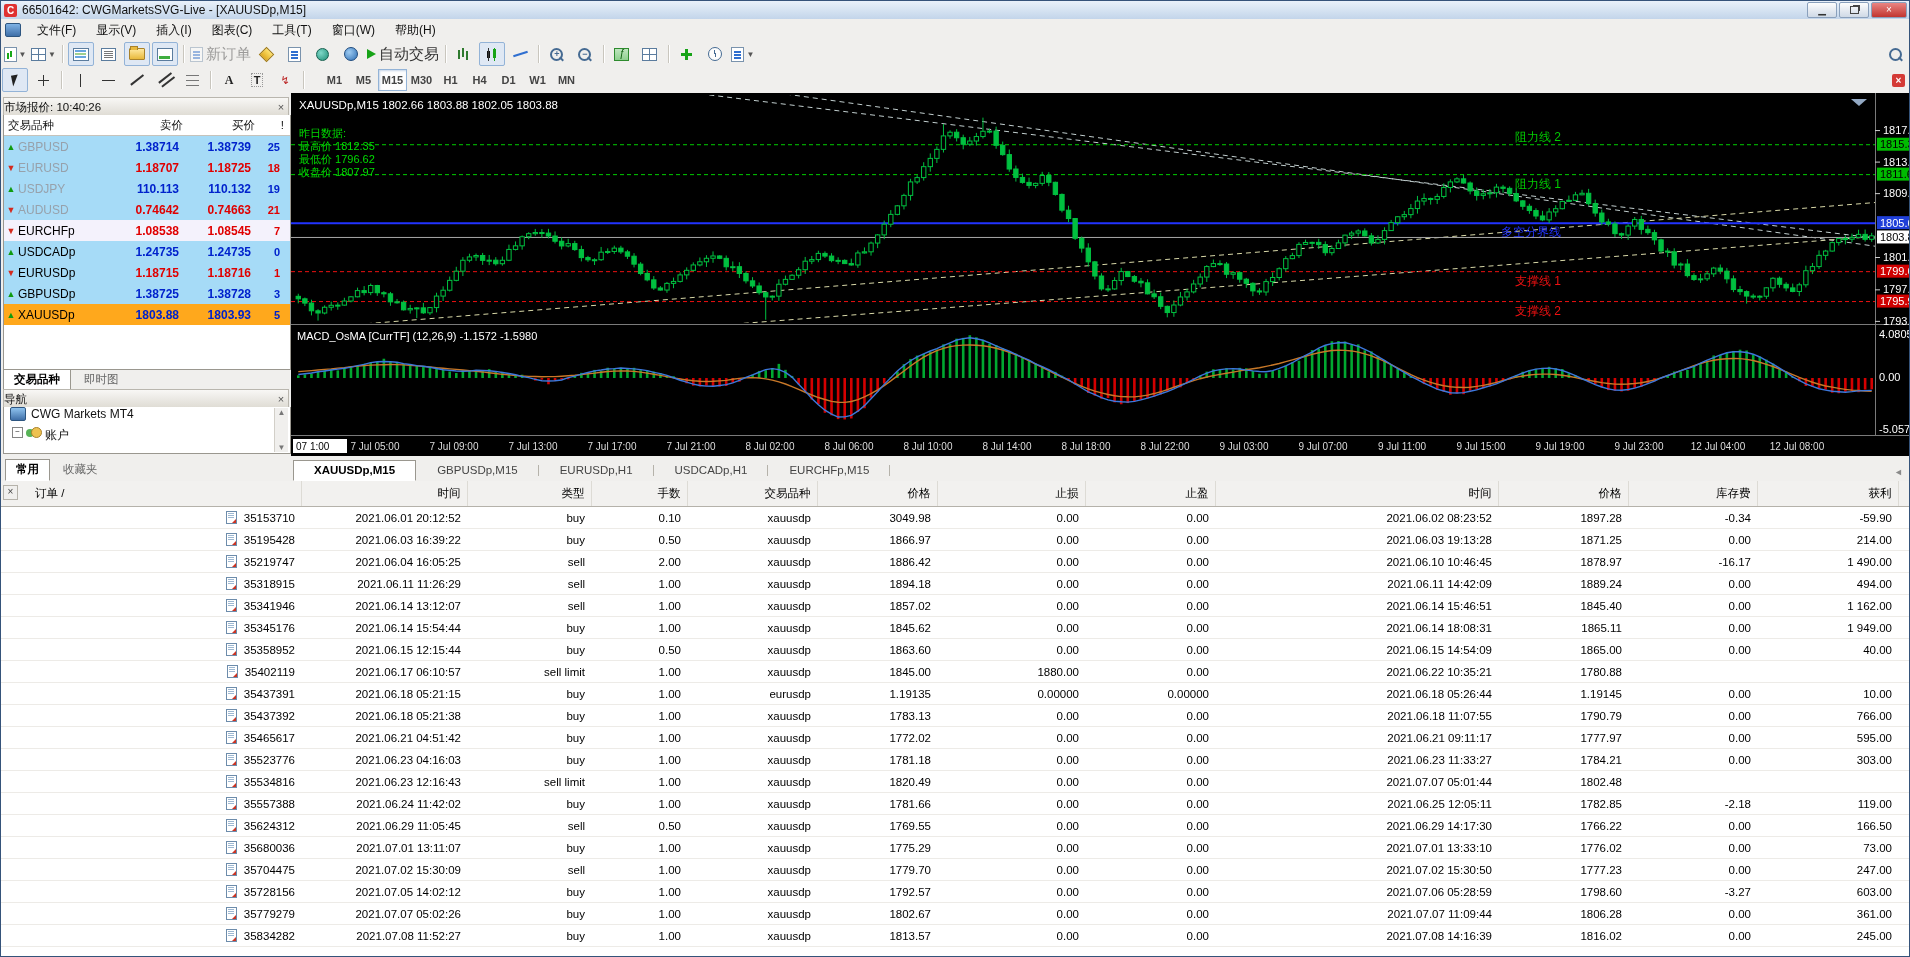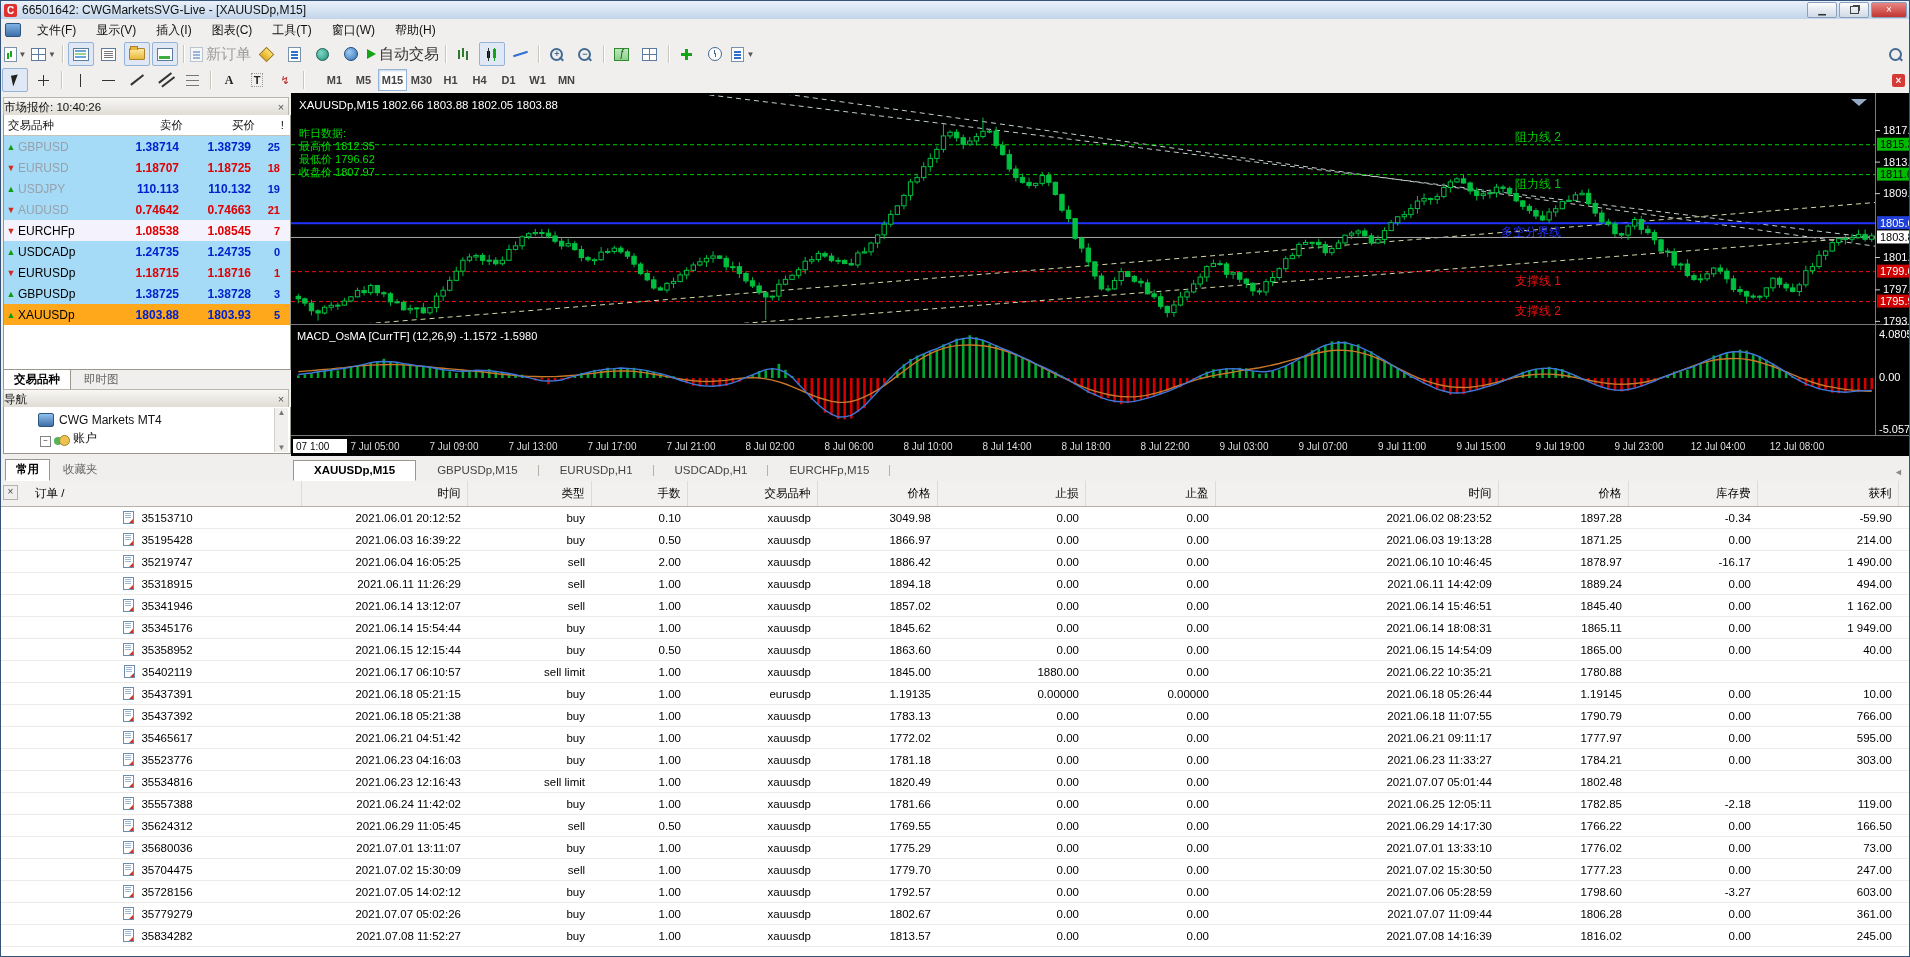--- a/index.html
+++ b/index.html
@@ -120,21 +120,21 @@
   .mw-bid{width:62px;text-align:right;}
   .mw-ask{width:72px;text-align:right;}
   .mw-spr{width:29px;text-align:right;padding-right:4px;font-size:11px;font-weight:bold;}
   .c-up{color:#0022cc;} .c-down{color:#e00000;}
   .side-tabs{position:absolute;left:0;bottom:0;height:22px;display:flex;align-items:flex-end;font-size:11.5px;width:100%;}
   .side-tab{padding:2px 10px 3px;color:#666;border:1px solid transparent;margin-right:2px;}
   .side-tab.active{background:#fff;border:1px solid #9a978f;border-bottom:1px solid #fff;color:#000;font-weight:bold;}
   #mw-tabs{bottom:66px;}
   #nav-panel{position:absolute;left:2px;top:296px;width:286px;height:66px;}
   #nav-box{position:absolute;left:0;top:18px;width:286px;height:46px;background:#fff;border:1px solid #9a978f;border-top:none;overflow:hidden;}
-  .nav-item{display:flex;align-items:flex-end;height:20px;font-size:12px;color:#111;margin-left:28px;}
+  .nav-item{display:flex;align-items:flex-start;height:20px;font-size:12px;color:#111;}
   .nav-exp{width:9px;height:9px;border:1px solid #848484;margin:0 3px 0 8px;font-size:8px;line-height:7px;text-align:center;color:#333;background:#fff;}
   .nav-ic-mt4{width:14px;height:12px;background:linear-gradient(#8fc3ef,#3f6fa8);border:1px solid #2d5580;border-radius:2px;margin:0 5px 0 6px;}
   .nav-ic-acc{width:14px;height:12px;margin:0 5px 0 0;position:relative;}
   .nav-ic-acc::before{content:"";position:absolute;left:0;top:2px;width:8px;height:8px;border-radius:50%;background:#57b357;}
   .nav-ic-acc::after{content:"";position:absolute;left:5px;top:0;width:9px;height:9px;border-radius:50%;background:#eec251;border:1px solid #a9822a;}
   .nav-scroll{position:absolute;right:1px;top:19px;width:13px;height:44px;background:#f0efed;border-left:1px solid #d2cfc8;
     display:flex;flex-direction:column;justify-content:space-between;align-items:center;font-size:8px;color:#777;}
   
   #chart-wrap{position:absolute;left:290px;top:92px;width:1620px;height:363px;background:#000;}
   svg text{font-family:"Liberation Sans","DejaVu Sans",sans-serif;}
@@ -148,21 +148,21 @@
   #tabscroll{margin-left:auto;color:#8a8a8a;font-size:9px;padding:0 6px 4px;}
   
   #terminal{position:absolute;left:0;top:480px;width:100%;height:477px;background:#fff;overflow:hidden;}
   #term-close{position:absolute;left:2px;top:4px;width:13px;height:13px;font-size:10px;color:#444;
     border:1px solid #b5b2aa;background:#f0efed;text-align:center;line-height:12px;z-index:3;}
   #orders{width:1910px;border-collapse:collapse;table-layout:fixed;font-size:11.5px;color:#000;}
   #orders th{height:25px;font-weight:normal;background:#f2f1ef;border-bottom:1px solid #b5b2aa;
     border-left:1px solid #dddbd5;text-align:right;padding:0 6px 0 0;white-space:nowrap;}
   #orders th:first-child{text-align:left;padding-left:34px;border-left:none;}
   #orders td{height:21px;border-bottom:1px solid #edebe7;text-align:right;padding:0 6px 0 0;white-space:nowrap;overflow:hidden;}
-  #orders td.idcell{text-align:center;padding-left:20px;}
+  #orders td.idcell{text-align:right;padding-left:20px;}
   .order-icon{display:inline-block;width:9px;height:11px;background:#fff;border:1px solid #6d8cab;
     position:relative;vertical-align:-2px;margin-right:7px;}
   .order-icon::after{content:"";position:absolute;right:0;bottom:0;width:0;height:0;
     border-left:4px solid transparent;border-bottom:4px solid #cc3322;}
   .order-icon::before{content:"";position:absolute;left:1px;top:1px;width:6px;height:1px;background:#9db8d2;box-shadow:0 2px 0 #9db8d2,0 4px 0 #9db8d2;}
 </style>
 </head>
 <body>
 
 <div id="app">

